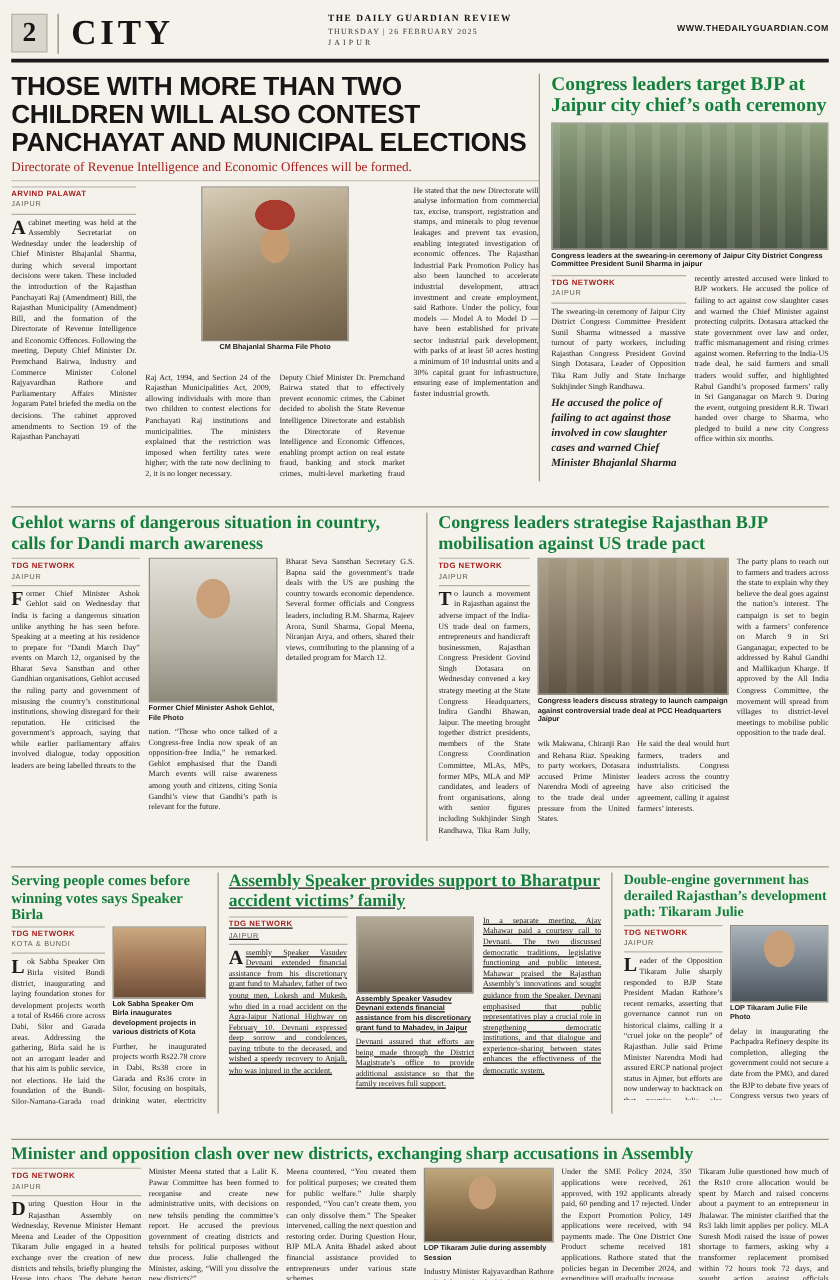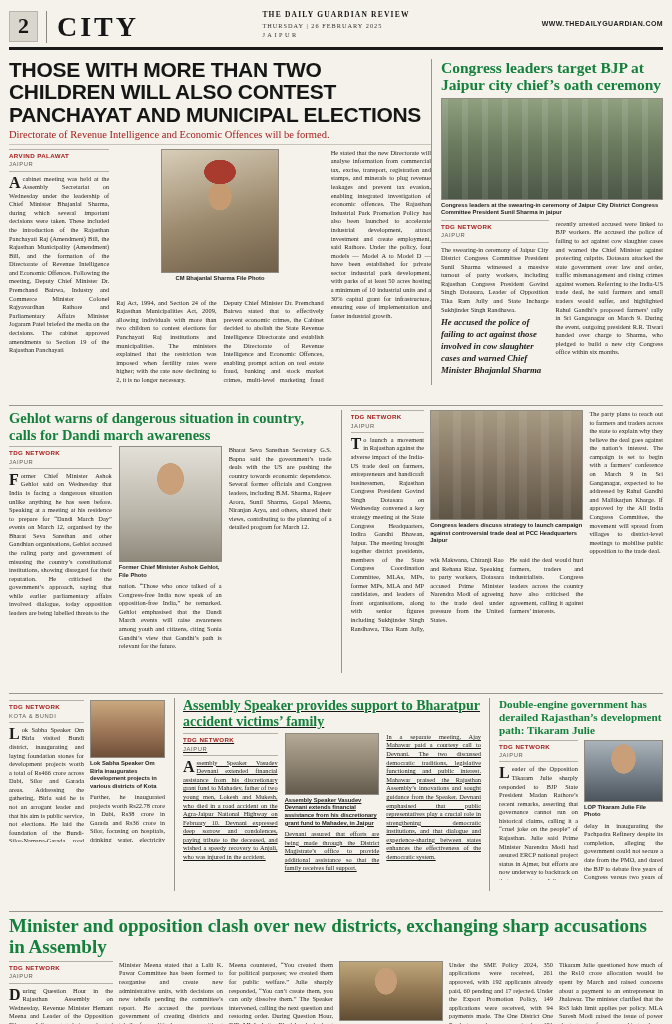--- a/index.html
+++ b/index.html
@@ -86,21 +86,21 @@
   .art-devnani { border-left:1px solid #9a968c; border-right:1px solid #9a968c; padding:0 8px;text-decoration:underline; }
   .hl-birla { font-size:11.8px; line-height:1.15; }
   .hl-devnani { font-size:14px; line-height:1.14; }
   .hl-julie { font-size:11.2px; line-height:1.18; }
   .two-col { display:grid; grid-template-columns:1fr 1fr; gap:6px; overflow:hidden; }
   .birla-body { height:142px; margin-top:2px; }
   .julie-body { height:140px; margin-top:2px; }
   .devnani-body { display:grid; grid-template-columns:repeat(3,1fr); gap:7px; height:150px; overflow:hidden; margin-top:3px; }
 
   
-  .hl-assembly { font-size:19px; line-height:1.1; margin-bottom:3px; }
+  .hl-assembly { font-size:14px; line-height:1.1; margin-bottom:3px; }
   .assembly-body { display:grid; grid-template-columns:repeat(6,1fr); gap:6px; height:126px; overflow:hidden; }
 </style>
 </head>
 <body>
 
 <div class="page">
 
   <header class="masthead">
     <div class="mh-left">
       <span class="mh-pagenum">2</span>
@@ -177,20 +177,21 @@
           </figure>
           <p class="col" style="margin-top:3px;">nation. “Those who once talked of a Congress-free India now speak of an opposition-free India,” he remarked. Gehlot emphasised that the Dandi March events will raise awareness among youth and citizens, citing Sonia Gandhi’s view that Gandhi’s path is relevant for the future.</p>
         </div>
         <div>
           <p class="col">Bharat Seva Sansthan Secretary G.S. Bapna said the government’s trade deals with the US are pushing the country towards economic dependence. Several former officials and Congress leaders, including B.M. Sharma, Rajeev Arora, Sunil Sharma, Gopal Meena, Niranjan Arya, and others, shared their views, contributing to the planning of a detailed program for March 12.</p>
         </div>
       </div>
     </article>
 
     <article class="art-trade">
+      <h2 class="hl hl-mid">Congress leaders strategise Rajasthan BJP mobilisation against US trade pact</h2>
       <div class="trade-body">
         <div class="tb-c1">
           <div class="byline">
             <span class="bname">TDG NETWORK</span>
             <span class="bcity">JAIPUR</span>
           </div>
           <p class="col dropcap">To launch a movement in Rajasthan against the adverse impact of the India-US trade deal on farmers, entrepreneurs and handicraft businessmen, Rajasthan Congress President Govind Singh Dotasara on Wednesday convened a key strategy meeting at the State Congress Headquarters, Indira Gandhi Bhawan, Jaipur. The meeting brought together district presidents, members of the State Congress Coordination Committee, MLAs, MPs, former MPs, MLA and MP candidates, and leaders of front organisations, along with senior figures including Sukhjinder Singh Randhawa, Tika Ram Jully, Dr. C.P. Joshi and Rit-</p>
         </div>
         <figure class="tb-fig">
           <div class="photo ph-trade"></div>
@@ -199,20 +200,21 @@
         <p class="col tb-c2">wik Makwana, Chiranji Rao and Rehana Riaz. Speaking to party workers, Dotasara accused Prime Minister Narendra Modi of agreeing to the trade deal under pressure from the United States.</p>
         <p class="col tb-c3">He said the deal would hurt farmers, traders and industrialists. Congress leaders across the country have also criticised the agreement, calling it against farmers’ interests.</p>
         <p class="col tb-c4">The party plans to reach out to farmers and traders across the state to explain why they believe the deal goes against the nation’s interest. The campaign is set to begin with a farmers’ conference on March 9 in Sri Ganganagar, expected to be addressed by Rahul Gandhi and Mallikarjun Kharge. If approved by the All India Congress Committee, the movement will spread from villages to district-level meetings to mobilise public opposition to the trade deal.</p>
       </div>
     </article>
   </section>
 
   <section class="band band-bottom">
 
     <article>
+      <h3 class="hl hl-birla">Serving people comes before winning votes says Speaker Birla</h3>
       <div class="two-col birla-body">
         <div>
           <div class="byline">
             <span class="bname">TDG NETWORK</span>
             <span class="bcity">KOTA &amp; BUNDI</span>
           </div>
           <p class="col dropcap">Lok Sabha Speaker Om Birla visited Bundi district, inaugurating and laying foundation stones for development projects worth a total of Rs466 crore across Dabi, Silor and Garada areas. Addressing the gathering, Birla said he is not an arrogant leader and that his aim is public service, not elections. He laid the foundation of the Bundi-Silor-Namana-Garada road in Silor, costing approximately Rs398 crore.</p>
         </div>
         <div>
           <figure>

